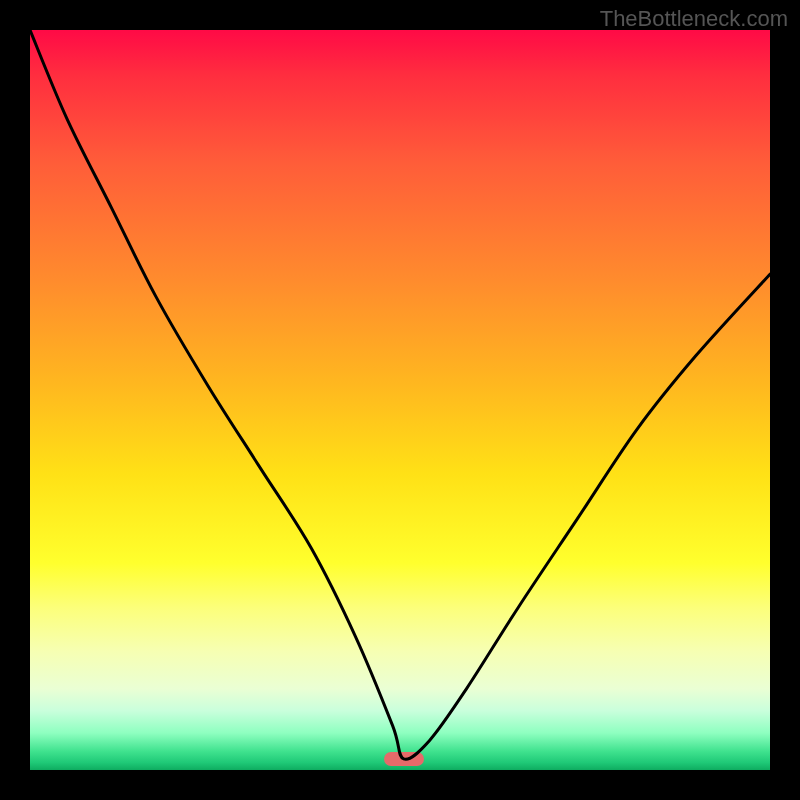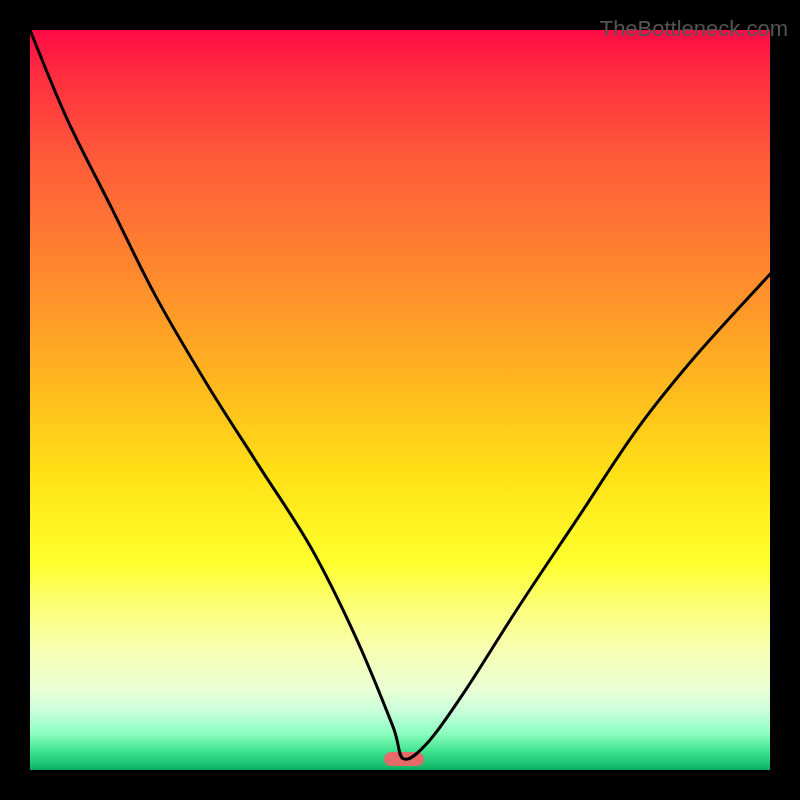--- a/index.html
+++ b/index.html
@@ -12,21 +12,21 @@
     font-family: Arial, Helvetica, sans-serif;
   }
   .frame {
     position: relative;
     width: 800px;
     height: 800px;
     background: #000000;
   }
   .watermark {
     position: absolute;
-    top: 16px;
+    top: 6px;
     right: 12px;
     color: #555555;
     font-size: 22px;
     font-weight: 500;
     letter-spacing: 0px;
     z-index: 50;
     text-align: center;
   }
   .plot-area {
     position: absolute;

